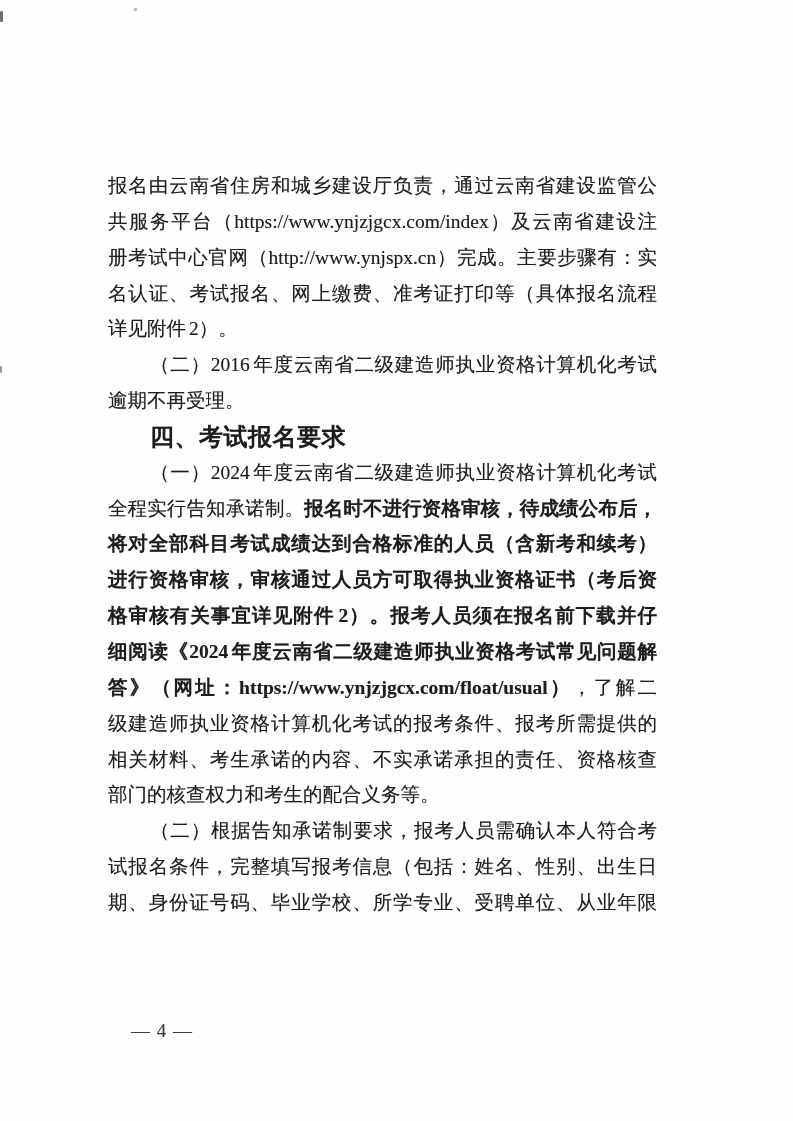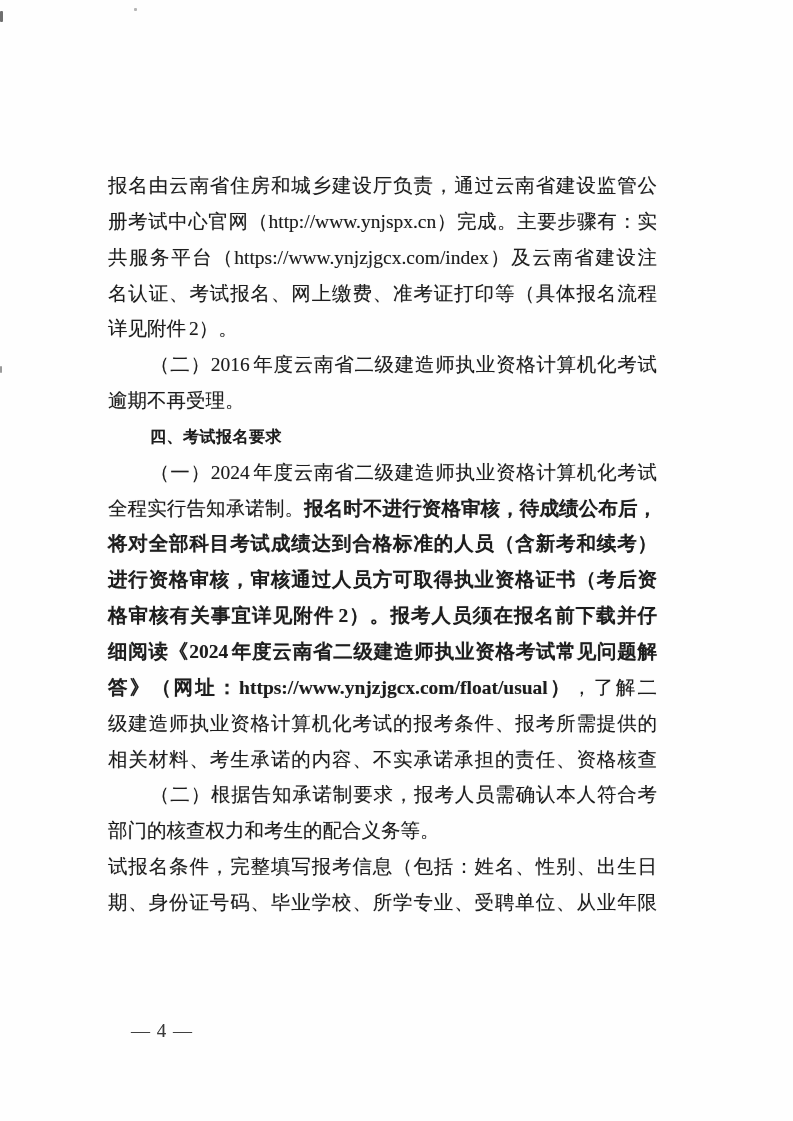--- a/index.html
+++ b/index.html
@@ -25,21 +25,21 @@
     white-space:nowrap;
     text-align:justify;
     text-align-last:left;
   }
   .fill{text-align-last:justify;}
   .indent{text-indent:42px;}
   .bold{font-weight:bold;}
   .heading{
     font-family:"Liberation Sans","DejaVu Sans",sans-serif;
     font-weight:bold;
-    font-size:16px;
+    font-size:24px;
     letter-spacing:.5px;
     text-shadow:0 0 .5px rgba(45,45,45,.55);
   }
   .footer{
     position:absolute;
     left:131px;top:1020px;
     font-size:19px;
     letter-spacing:1px;
     color:#3a3a3a;
     text-shadow:0 0 .6px rgba(60,60,60,.4);
@@ -53,41 +53,41 @@
 <body>
 
 <div class="page">
 
   <div class="speck s1"></div>
   <div class="speck s2"></div>
   <div class="speck s3"></div>
 
   <div class="content">
     <div class="line fill"><span>报名由云南省住房和城乡建设厅负责，通过云南省建设监管公</span></div>
+    <div class="line fill"><span>共服务平台（https://www.ynjzjgcx.com/index）及云南省建设注</span></div>
     <div class="line fill"><span>册考试中心官网（http://www.ynjspx.cn）完成。主要步骤有：实</span></div>
-    <div class="line fill"><span>共服务平台（https://www.ynjzjgcx.com/index）及云南省建设注</span></div>
     <div class="line fill"><span>名认证、考试报名、网上缴费、准考证打印等（具体报名流程</span></div>
     <div class="line"><span>详见附件 2）。</span></div>
 
     <div class="line fill indent"><span>（二）2016 年度云南省二级建造师执业资格计算机化考试</span></div>
     <div class="line"><span>逾期不再受理。</span></div>
 
     <div class="line indent heading"><span>四、考试报名要求</span></div>
 
     <div class="line fill indent"><span>（一）2024 年度云南省二级建造师执业资格计算机化考试</span></div>
     <div class="line fill"><span>全程实行告知承诺制。</span><span class="bold">报名时不进行资格审核，待成绩公布后，</span></div>
     <div class="line fill bold"><span>将对全部科目考试成绩达到合格标准的人员（含新考和续考）</span></div>
     <div class="line fill bold"><span>进行资格审核，审核通过人员方可取得执业资格证书（考后资</span></div>
     <div class="line fill bold"><span>格审核有关事宜详见附件 2）。报考人员须在报名前下载并仔</span></div>
     <div class="line fill bold"><span>细阅读《2024 年度云南省二级建造师执业资格考试常见问题解</span></div>
     <div class="line fill"><span class="bold">答》（网址：https://www.ynjzjgcx.com/float/usual）</span><span>，了解二</span></div>
     <div class="line fill"><span>级建造师执业资格计算机化考试的报考条件、报考所需提供的</span></div>
     <div class="line fill"><span>相关材料、考生承诺的内容、不实承诺承担的责任、资格核查</span></div>
+    <div class="line"><span>部门的核查权力和考生的配合义务等。</span></div>
+
     <div class="line fill indent"><span>（二）根据告知承诺制要求，报考人员需确认本人符合考</span></div>
-
-    <div class="line"><span>部门的核查权力和考生的配合义务等。</span></div>
     <div class="line fill"><span>试报名条件，完整填写报考信息（包括：姓名、性别、出生日</span></div>
     <div class="line fill"><span>期、身份证号码、毕业学校、所学专业、受聘单位、从业年限</span></div>
   </div>
 
   <div class="footer">— 4 —</div>
 
 </div>
 
 </body></html>

